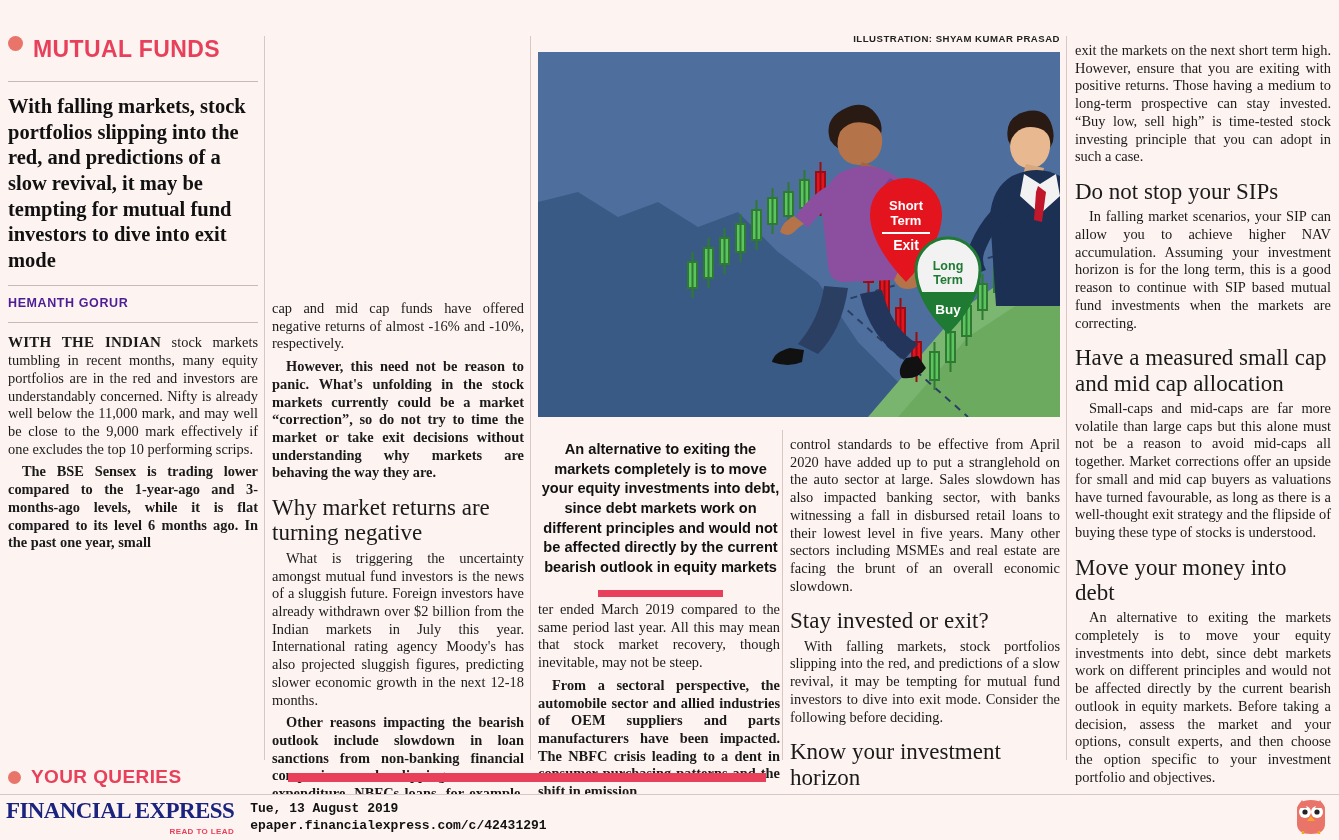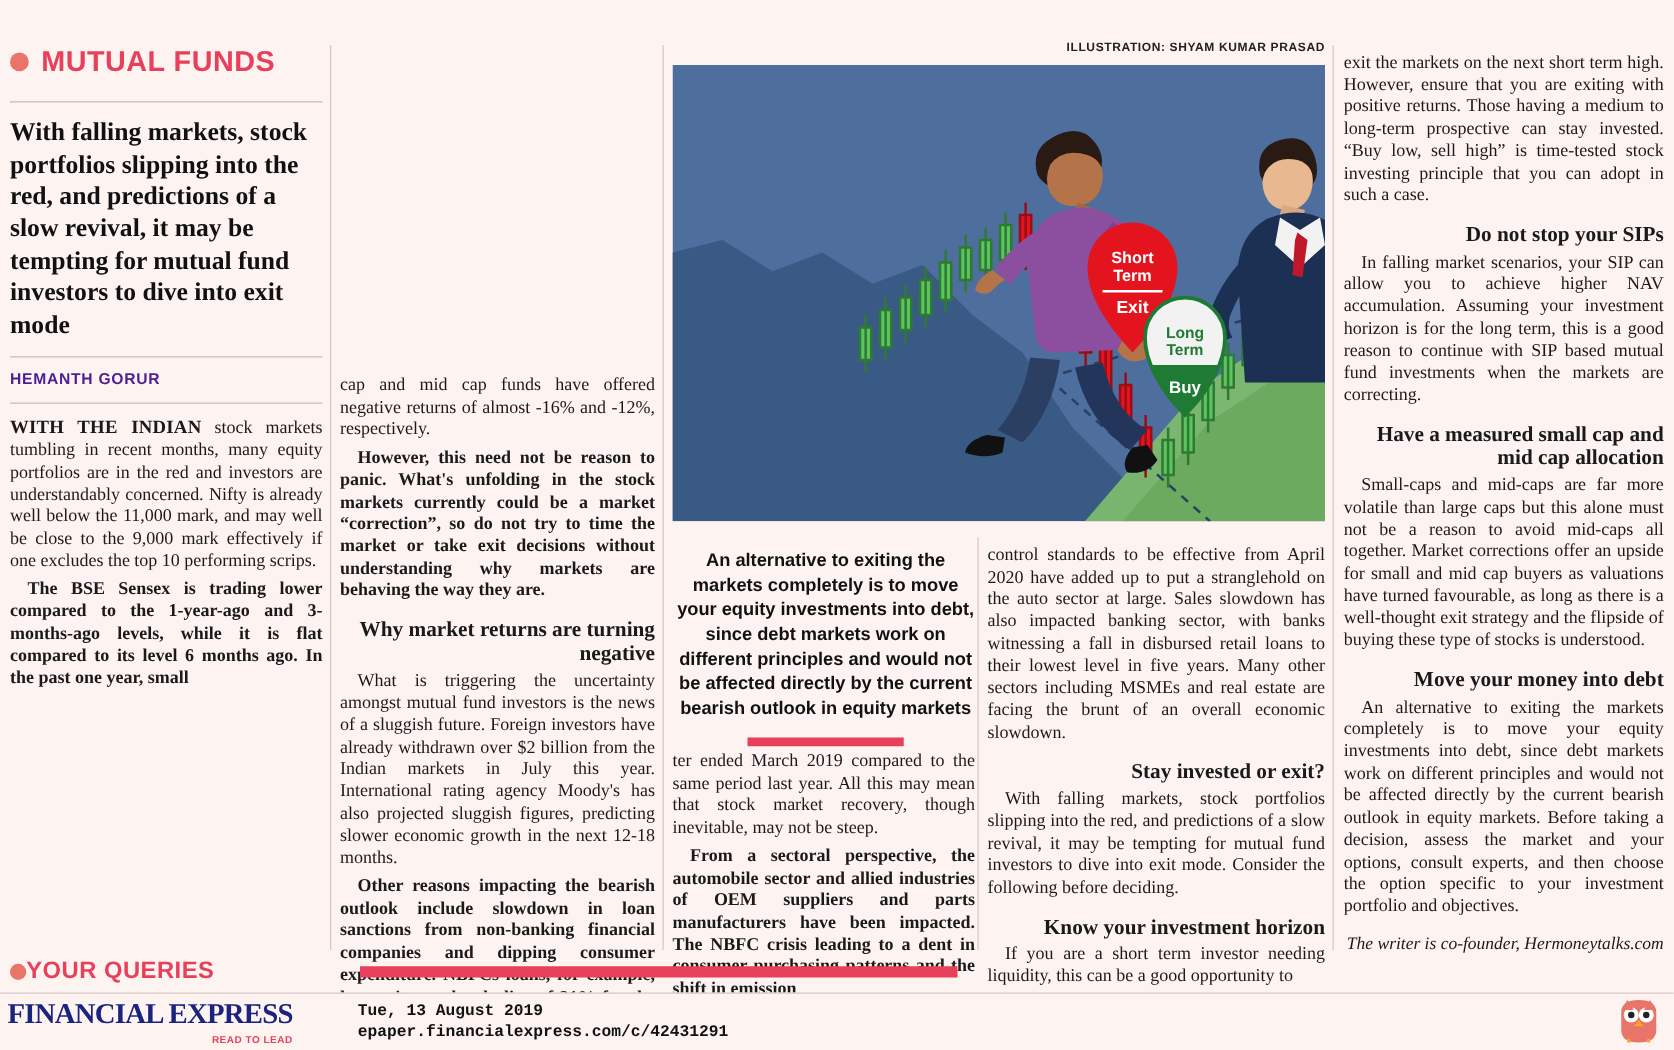--- a/index.html
+++ b/index.html
@@ -19,21 +19,21 @@
   
   .col { position: absolute; }
   .col1 { left: 8px;  top: 36px;  width: 250px; }
   .col2 { left: 272px; top: 300px; width: 252px; }
   .col3 { left: 538px; top: 436px; width: 242px; }
   .col4 { left: 790px; top: 436px; width: 270px; }
   .col5 { left: 1075px; top: 42px; width: 256px; }
 
   
   .kicker {
-    display:flex; align-items:center; gap:10px;
+    display:flex; align-items:flex-start; gap:10px;
     color:#e8405a; font-family:"Liberation Sans", sans-serif;
     font-weight:bold; font-size:23px; letter-spacing:.4px;
   }
   .dot { width:15px; height:15px; border-radius:50%; background:#e8746a; display:block; }
 
   h1.headline {
     font-family:"Liberation Serif", serif;
     font-weight:bold;
     font-size:55px;
     line-height:0.99;
@@ -58,23 +58,22 @@
 
   p.body {
     font-size:14.4px; line-height:1.23; text-align:justify;
     margin:0 0 0 0; text-indent:14px; hyphens:auto;
   }
   p.body.first { text-indent:0; }
   p.body + p.body { margin-top:5px;font-weight:bold; }
   .dropcaps { font-family:Liberation Serif, serif; font-weight:bold; font-size:15px; letter-spacing:.2px; }
 
   h3.sub {
-    font-size:17px; font-weight:bold; margin:13px 0 4px 0; line-height:1.1;
+    font-size:23px; font-weight:normal; margin:13px 0 4px 0; line-height:1.1;
     font-family:"Liberation Serif", serif;
-    text-align:right;
   }
 
   
   .illus-wrap { position:absolute; left:538px; top:52px; width:522px; height:365px; }
   .illus-credit {
     position:absolute; right:0; top:-19px;
     font-family:"Liberation Sans", sans-serif;
     font-size:9.6px; letter-spacing:.5px; font-weight:bold; color:#222;
   }
   .illus { width:522px; height:365px; display:block; }
@@ -87,31 +86,31 @@
     color:#111;
   }
   .pq-bar { width:125px; height:7px; background:#e8405a; margin:12px auto 0 auto; }
 
   
   .writer { font-style:italic; font-size:14px; text-align:right; line-height:1.25; margin-top:12px; }
 
   
   .queries {
     position:absolute; left:8px; bottom:52px;
-    display:flex; align-items:center; 
+    display:flex; align-items:center; gap:10px;
     color:#e8405a; font-family:"Liberation Sans", sans-serif;
     font-weight:bold; font-size:19px; letter-spacing:.4px;
   }
   .bottom-bar {
     position:absolute; left:288px; bottom:58px; width:478px; height:9px; background:#e8405a;
   }
   .footer {
     position:absolute; left:0; right:0; bottom:0; height:46px;
     background:#fdf3f1; border-top:1px solid #d8c8c4;
-    display:flex; align-items:center;gap:36px;
+    display:flex; align-items:center;
   }
   .fe-logo {
     font-family:"Liberation Serif", serif; font-weight:bold;
     font-size:23px; color:#1a237e; letter-spacing:-.6px; padding-left:6px; line-height:1;
   }
   .fe-tag {
     font-family:"Liberation Sans", sans-serif; font-weight:bold; font-size:8px;
     color:#e8405a; letter-spacing:.4px; text-align:right; margin-top:5px;
   }
   .fe-meta {
@@ -142,21 +141,21 @@
     <div class="rule-thin"></div>
     <div class="standfirst">With falling markets, stock portfolios slipping into the red, and predictions of a slow revival, it may be tempting for mutual fund investors to dive into exit mode</div>
     <div class="byline-rule"></div>
     <div class="byline">HEMANTH GORUR</div>
     <div class="byline-rule"></div>
     <p class="body first"><span class="dropcaps">WITH THE INDIAN</span><span> stock markets tumbling in recent months, many equity portfolios are in the red and investors are understandably concerned. Nifty is already well below the 11,000 mark, and may well be close to the 9,000 mark effectively if one excludes the top 10 performing scrips.</span></p>
     <p class="body">The BSE Sensex is trading lower compared to the 1-year-ago and 3-months-ago levels, while it is flat compared to its level 6 months ago. In the past one year, small</p>
   </div>
 
   <div class="col col2">
-    <p class="body first">cap and mid cap funds have offered negative returns of almost -16% and -12%, respectively.</p>
+    <p class="body first">cap and mid cap funds have offered negative returns of almost -16% and -10%, respectively.</p>
     <p class="body">However, this need not be reason to panic. What's unfolding in the stock markets currently could be a market “correction”, so do not try to time the market or take exit decisions without understanding why markets are behaving the way they are.</p>
     <h3 class="sub">Why market returns are turning negative</h3>
     <p class="body">What is triggering the uncertainty amongst mutual fund investors is the news of a sluggish future. Foreign investors have already withdrawn over $2 billion from the Indian markets in July this year. International rating agency Moody's has also projected sluggish figures, predicting slower economic growth in the next 12-18 months.</p>
     <p class="body">Other reasons impacting the bearish outlook include slowdown in loan sanctions from non-banking financial companies and dipping consumer expenditure. NBFCs loans, for example, have witnessed a decline of 31% for the quar-</p>
   </div>
 
   <div class="illus-wrap">
     <div class="illus-credit">ILLUSTRATION: SHYAM KUMAR PRASAD</div>
     <svg class="illus" viewBox="0 0 522 365">
       <defs>

